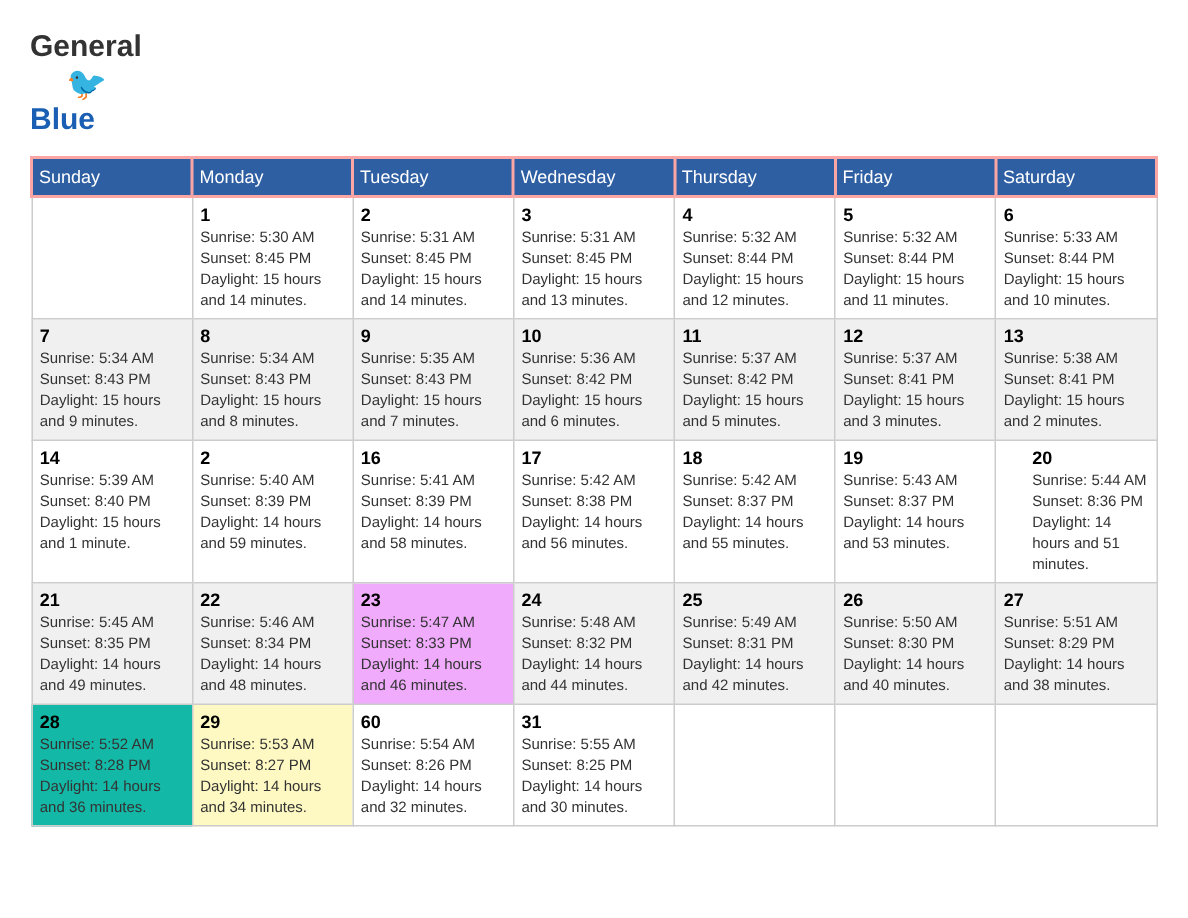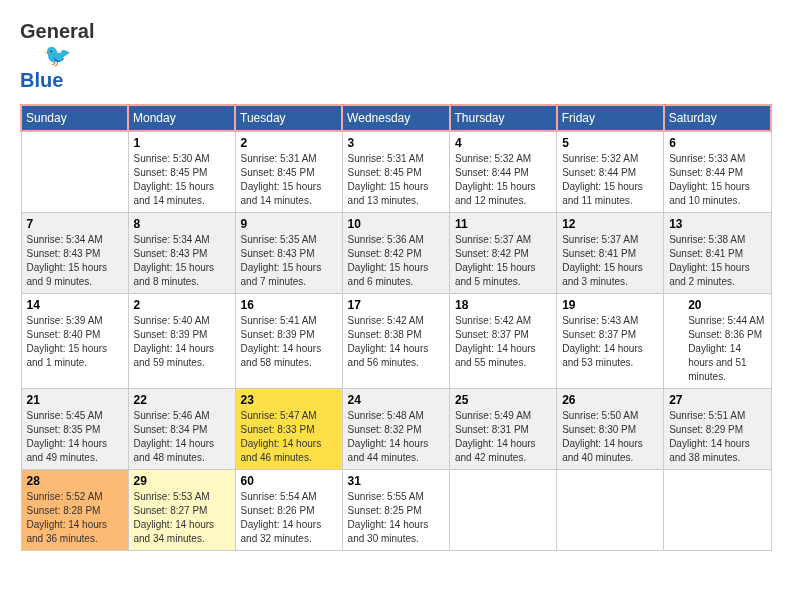--- a/index.html
+++ b/index.html
@@ -221,21 +221,21 @@
         </tr>
         <tr>
           <td style="background: rgb(240, 240, 240);">
             <span class="day-num">21</span>
             <div class="day-info">Sunrise: 5:45 AM<br>Sunset: 8:35 PM<br>Daylight: 14 hours and 49 minutes.</div>
           </td>
           <td style="background: rgb(240, 240, 240);">
             <span class="day-num">22</span>
             <div class="day-info">Sunrise: 5:46 AM<br>Sunset: 8:34 PM<br>Daylight: 14 hours and 48 minutes.</div>
           </td>
-          <td style="background: #fde047;">
+          <td style="background: #f0abfc;">
             <span class="day-num">23</span>
             <div class="day-info">Sunrise: 5:47 AM<br>Sunset: 8:33 PM<br>Daylight: 14 hours and 46 minutes.</div>
           </td>
           <td style="background: rgb(240, 240, 240);">
             <span class="day-num">24</span>
             <div class="day-info">Sunrise: 5:48 AM<br>Sunset: 8:32 PM<br>Daylight: 14 hours and 44 minutes.</div>
           </td>
           <td style="background: rgb(240, 240, 240);">
             <span class="day-num">25</span>
             <div class="day-info">Sunrise: 5:49 AM<br>Sunset: 8:31 PM<br>Daylight: 14 hours and 42 minutes.</div>
@@ -243,21 +243,21 @@
           <td style="background: rgb(240, 240, 240);">
             <span class="day-num">26</span>
             <div class="day-info">Sunrise: 5:50 AM<br>Sunset: 8:30 PM<br>Daylight: 14 hours and 40 minutes.</div>
           </td>
           <td style="background: rgb(240, 240, 240);">
             <span class="day-num">27</span>
             <div class="day-info">Sunrise: 5:51 AM<br>Sunset: 8:29 PM<br>Daylight: 14 hours and 38 minutes.</div>
           </td>
         </tr>
         <tr>
-          <td style="background: #fdba74;">
+          <td style="background: #14b8a6;">
             <span class="day-num">28</span>
             <div class="day-info">Sunrise: 5:52 AM<br>Sunset: 8:28 PM<br>Daylight: 14 hours and 36 minutes.</div>
           </td>
           <td style="background: #fef9c3;">
             <span class="day-num">29</span>
             <div class="day-info">Sunrise: 5:53 AM<br>Sunset: 8:27 PM<br>Daylight: 14 hours and 34 minutes.</div>
           </td>
           <td style="background: rgb(255, 255, 255);">
             <span class="day-num">60</span>
             <div class="day-info">Sunrise: 5:54 AM<br>Sunset: 8:26 PM<br>Daylight: 14 hours and 32 minutes.</div>

